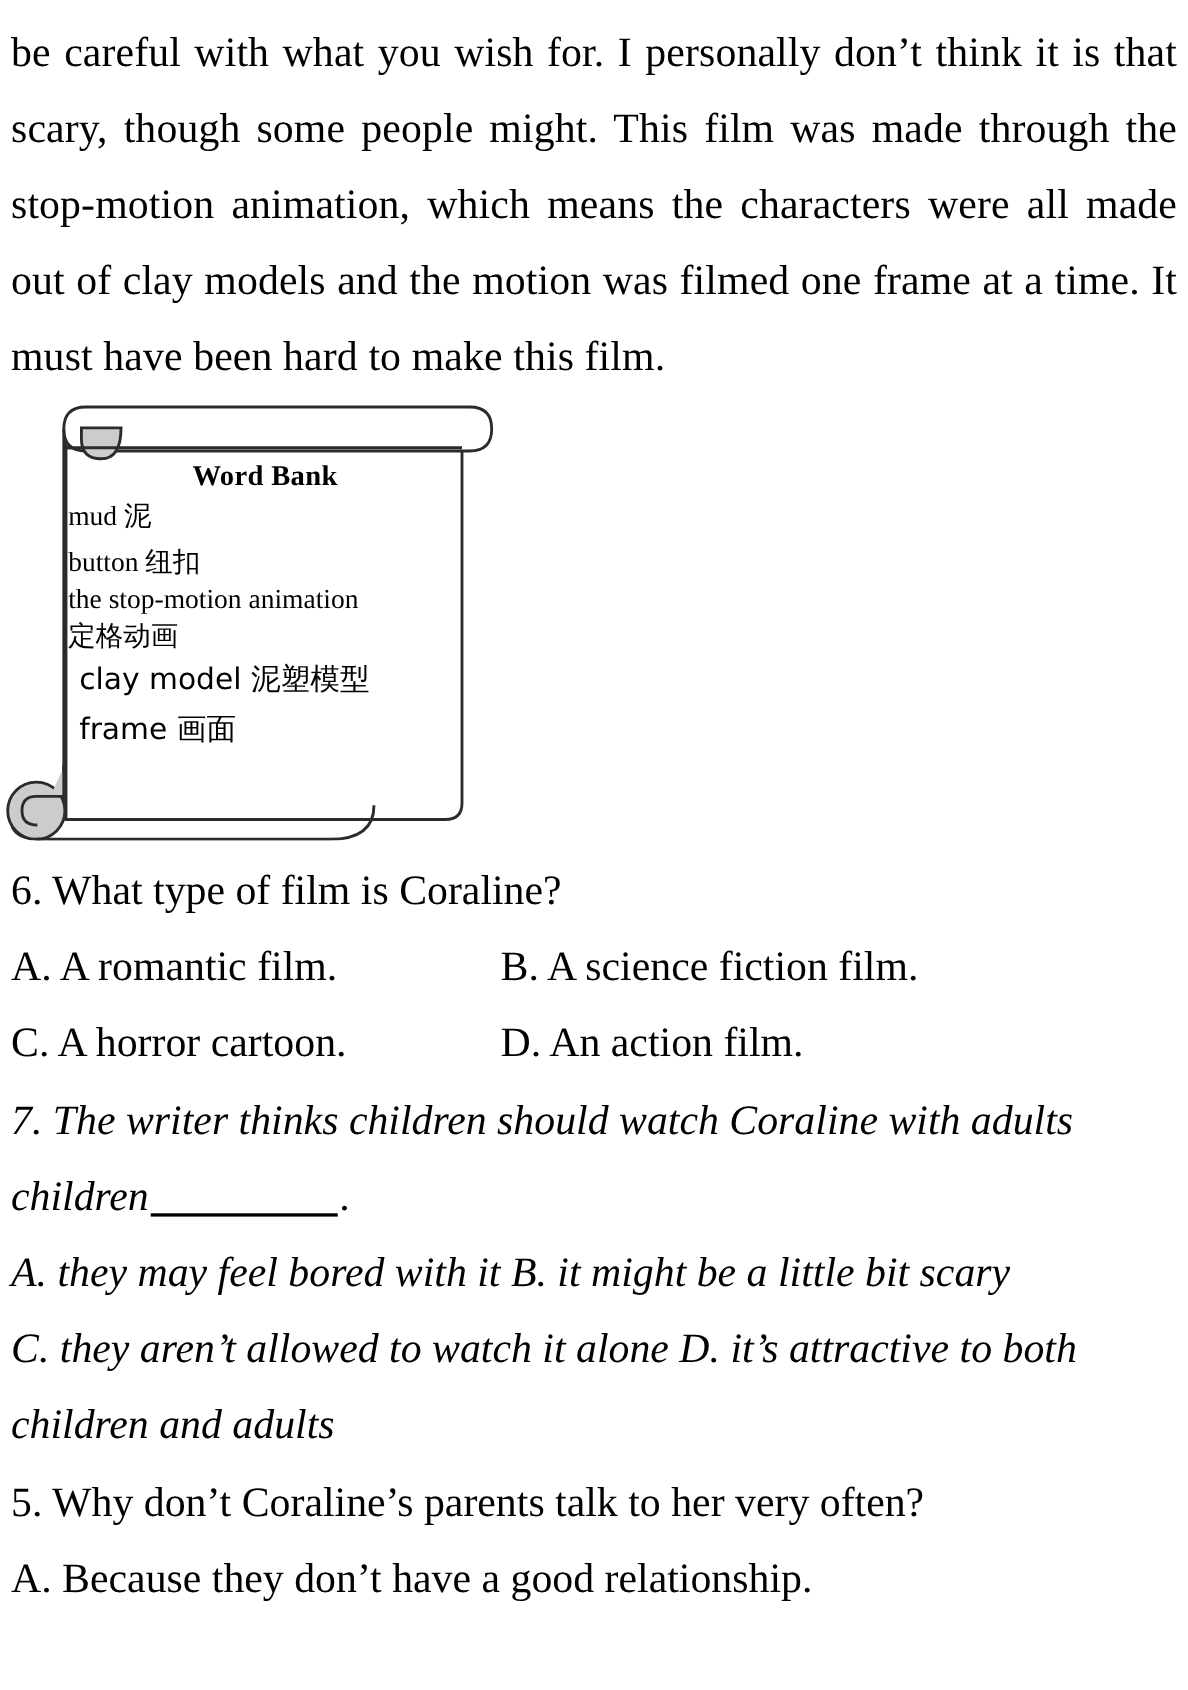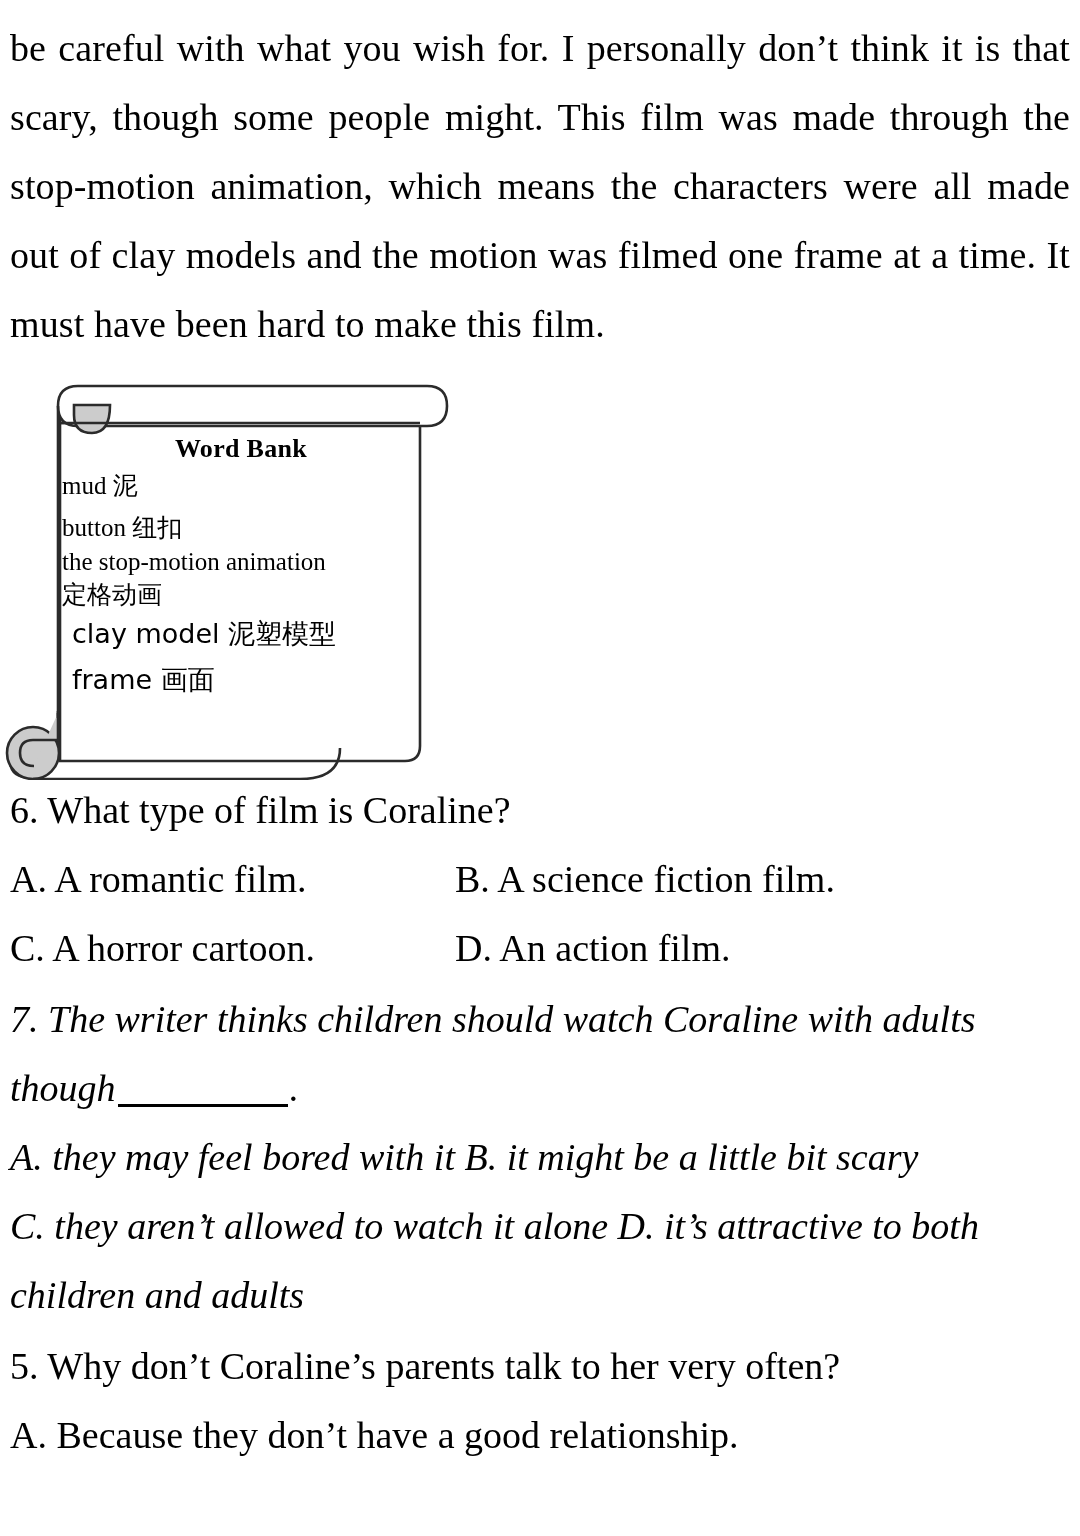--- a/index.html
+++ b/index.html
@@ -34,21 +34,21 @@
     text-align: justify;
     text-align-last: left;
     letter-spacing: 0.1px;
   }
   .passage p { margin: 0; }
 
   
   .scroll-wrap {
     position: absolute;
     left: 0px;
-    top: 368px;
+    top: 352px;
     width: 470px;
     height: 412px;
   }
   .scroll-svg {
     position: absolute;
     left: 0; top: 0;
     width: 470px;
     height: 412px;
   }
   .scroll-content {
@@ -159,21 +159,21 @@
     </div>
     <div class="opt-row">
       <span class="opt-a">C. A horror cartoon.</span>
       <span>D. An action film.</span>
     </div>
   </div>
 
   <div class="q-block" style="top: 985px; font-style: italic;">
     <div class="q-just">7. The writer thinks children should watch Coraline with adults</div>
     <div class="q-line">
-      <span>though</span><span class="blank"></span><span>.</span>
+      <span>children</span><span class="blank"></span><span>.</span>
     </div>
     <div class="q-line">A. they may feel bored with it  B. it might be a little bit scary</div>
     <div class="q-line">C. they aren’t allowed to watch it alone  D.  it’s  attractive  to  both</div>
     <div class="q-line">children and adults</div>
   </div>
 
   <div class="q-block" style="top: 1332px;">
     <div class="q-line">5. Why don’t Coraline’s parents talk to her very often?</div>
     <div class="q-line">A. Because they don’t have a good relationship.</div>
   </div>

